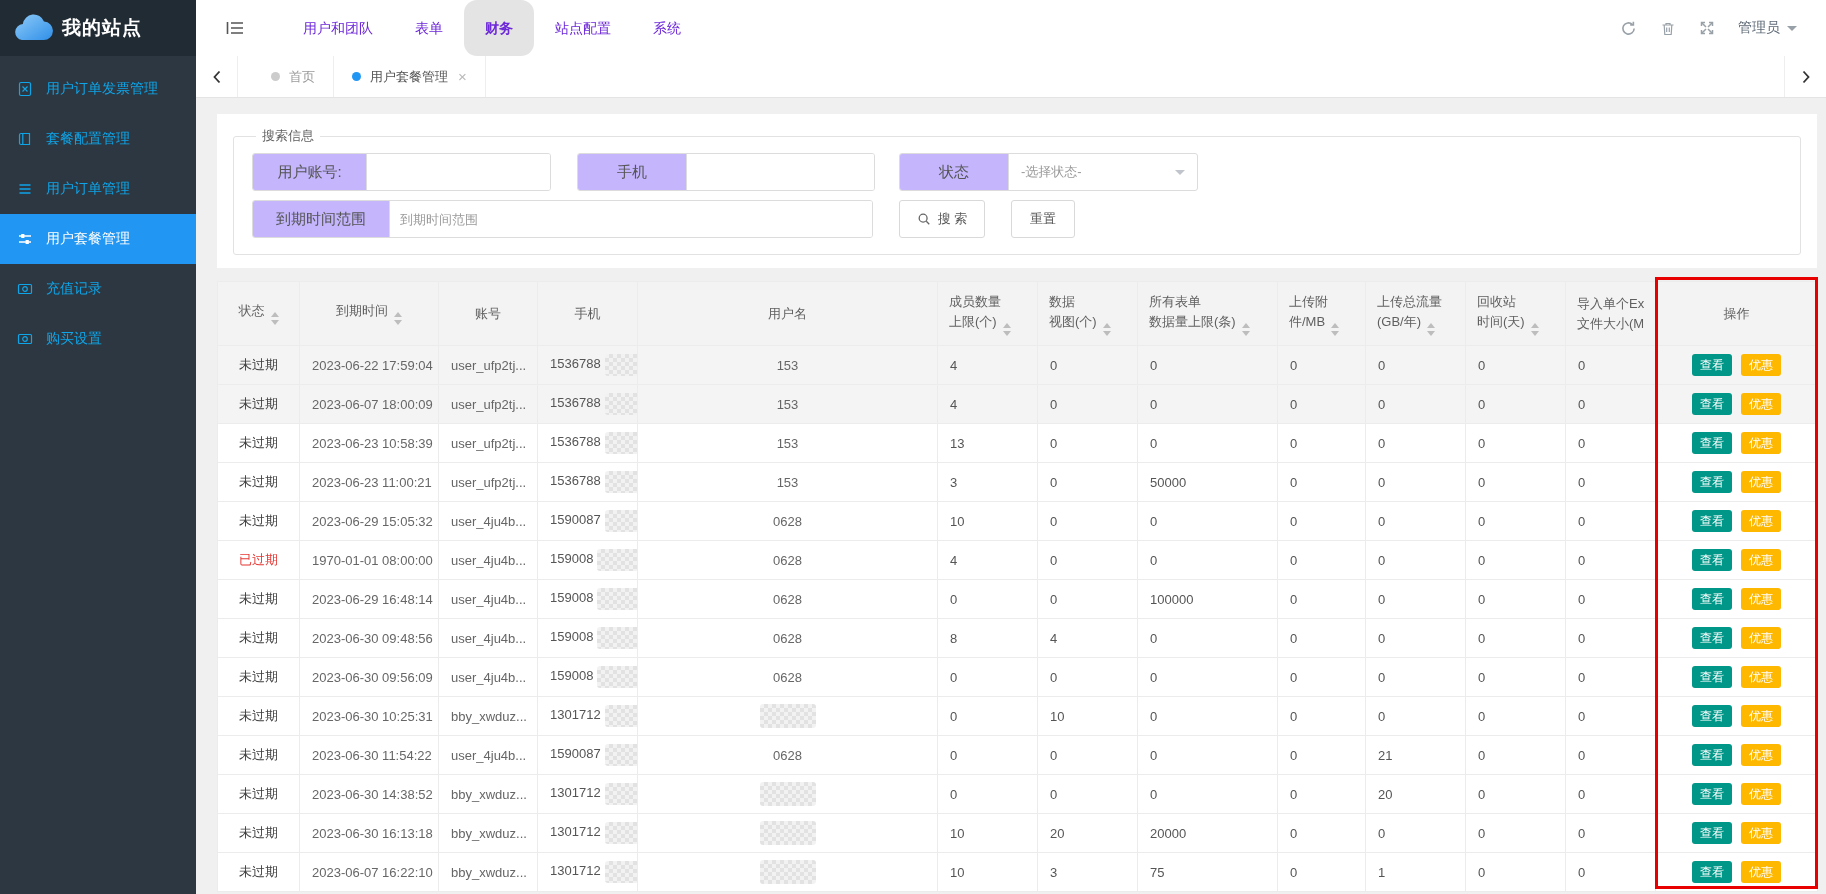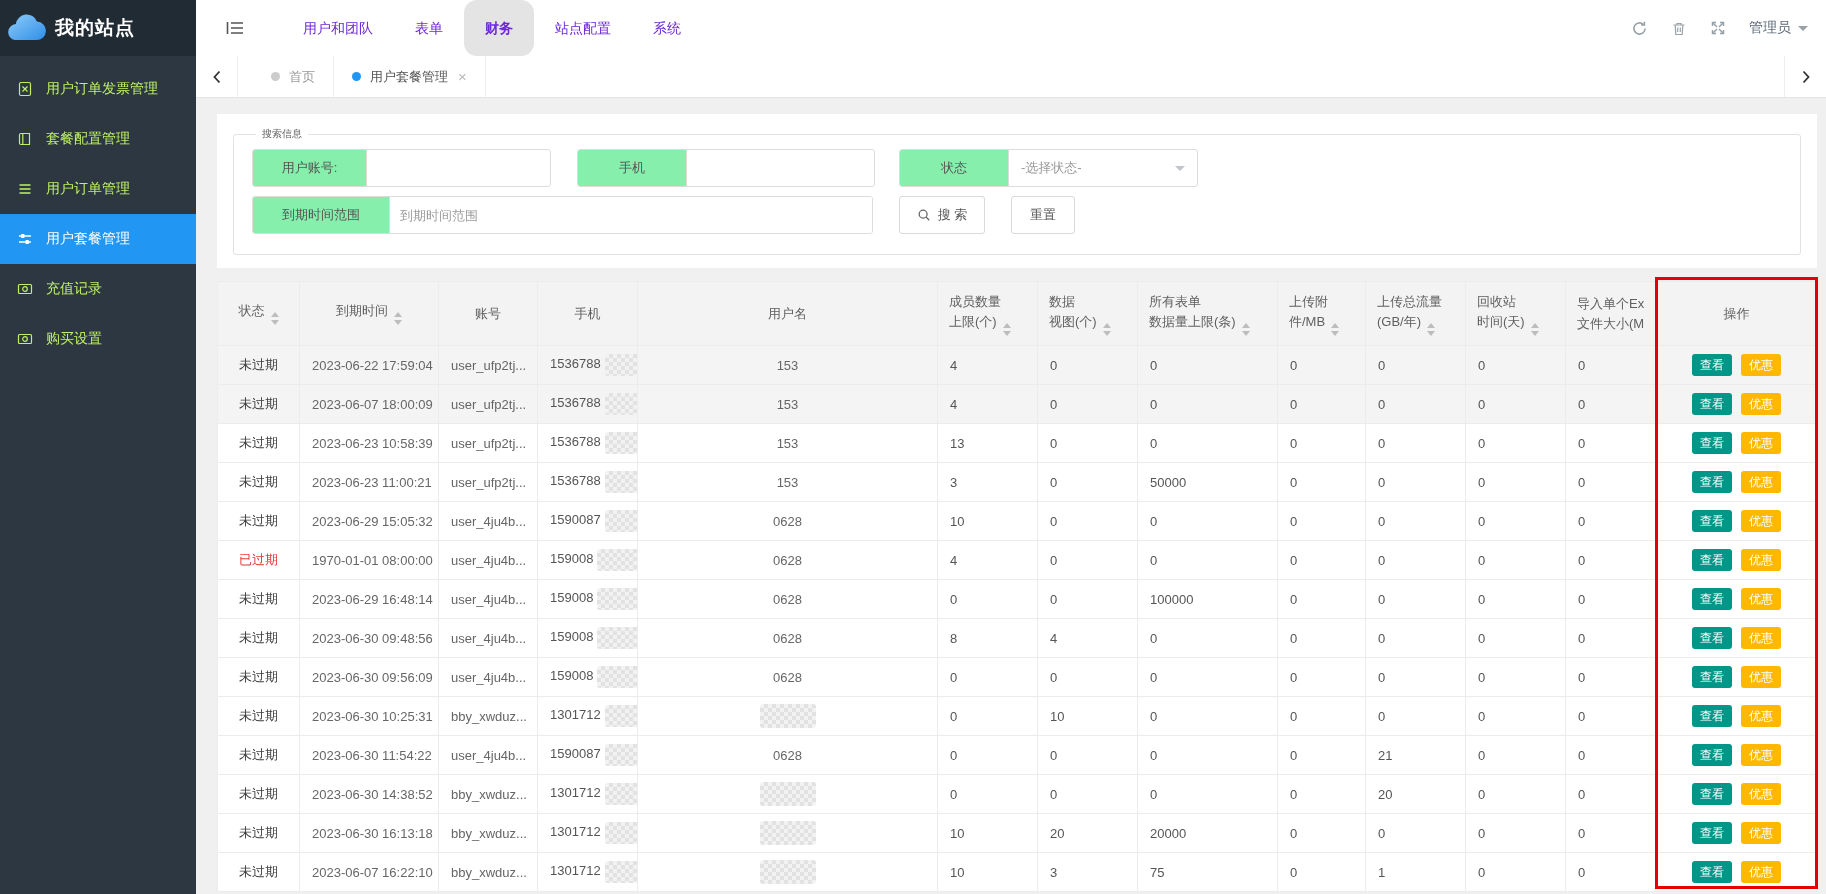--- a/index.html
+++ b/index.html
@@ -5,58 +5,58 @@
   * { box-sizing: border-box; }
   html,body { margin:0; padding:0; }
   body {
     width:1826px; height:894px; overflow:hidden; position:relative;
     font-family:"Liberation Sans","DejaVu Sans",sans-serif; background:#f0f0f0;
   }
   .app { display:flex; width:1826px; height:894px; }
 
   
   .sidebar { width:196px; flex-shrink:0; background:#2d3741; }
-  .logo { height:56px; background:#212b33; display:flex; align-items:center; padding-left:4px; gap:9px; cursor:pointer; }
+  .logo { height:56px; background:#212b33; display:flex; align-items:center; padding-left:11px; gap:9px; cursor:pointer; }
   .logo-text { color:#fff; font-size:19px; font-weight:bold; letter-spacing:1px; }
   #side-menu { padding-top:8px; }
-  .side-item { height:50px; display:flex; align-items:center; gap:13px; padding-left:17px; color:#bef264; font-size:14px; cursor:pointer; }
+  .side-item { height:50px; display:flex; align-items:center; gap:13px; padding-left:17px; color:#0ea5e9; font-size:14px; cursor:pointer; }
   .side-item.active { background:#2196f3; color:#fff; }
   .s-icon { display:inline-flex; width:16px; height:16px; color:inherit; }
 
   
   .main { flex:1; min-width:0; display:flex; flex-direction:column; }
 
   .navbar { height:56px; background:#fff; display:flex; align-items:center; flex-shrink:0; }
   .menu-toggle { margin:0 38px 0 30px; display:inline-flex; cursor:pointer; }
   .nav-tabs { display:flex; height:56px; }
   .nav-tab { padding:0 21px; line-height:56px; font-size:14px; color:#6d28d9; cursor:pointer; white-space:nowrap; }
   .nav-tab.active { background:#e4e4e4; font-weight:bold;border-radius:13px; }
-  .nav-right { margin-left:auto; display:flex; align-items:center; gap:23px; padding-right:18px; }
+  .nav-right { margin-left:auto; display:flex; align-items:center; gap:23px; padding-right:29px; }
   .nav-ico { display:inline-flex; cursor:pointer; }
   .user { display:flex; align-items:center; gap:7px; font-size:14px; color:#5f6b77; cursor:pointer; }
   .caret { width:0; height:0; border:5px solid transparent; border-top-color:#98a0a8; margin-top:5px; }
 
   .pagetabs { height:42px; background:#fff; border-bottom:1px solid #e4e4e4; display:flex; align-items:center; flex-shrink:0;gap:15px; }
   .pt-arrow { width:42px; height:41px; display:flex; align-items:center; justify-content:center; border-right:1px solid #eee; cursor:pointer; }
   .pt-arrow.right { margin-left:auto; border-right:none; border-left:1px solid #eee; }
   .page-tab { display:flex; align-items:center; gap:9px; padding:0 18px; height:41px; font-size:13px; color:#9a9a9a; border-right:1px solid #eee; cursor:pointer; white-space:nowrap; }
   .page-tab .dot { width:9px; height:9px; border-radius:50%; background:#ccc; flex-shrink:0; }
   .page-tab.active { color:#555; }
   .page-tab.active .dot { background:#2196f3; }
   .page-tab .close { color:#b9b9b9; font-size:15px; line-height:1; margin-left:1px; }
 
   .content { flex:1; background:#f0f0f0; padding:16px 9px 0 21px; overflow:hidden; }
 
   
   .search-card { background:#fff; width:1600px; height:154px; padding:13px 16px; margin-bottom:13px; }
   fieldset { border:1px solid #e2e2e2; border-radius:3px; margin:0; padding:8px 18px 12px; height:128px; }
-  legend { font-size:10px; color:#5f5f5f; padding:0 6px; margin-left:4px; }
+  legend { font-size:13px; color:#5f5f5f; padding:0 6px; margin-left:4px; }
   .f-row { display:flex; align-items:center; margin-bottom:9px; }
   .f-group { display:flex; height:38px; border:1px solid #dcdcdc; border-radius:3px; overflow:hidden; background:#fff; }
-  .f-label { background:#86efac; border-right:1px solid #dcdcdc; display:flex; align-items:center; justify-content:center; font-size:13px; color:#555; flex-shrink:0; }
+  .f-label { background:#c4b5fd; border-right:1px solid #dcdcdc; display:flex; align-items:center; justify-content:center; font-size:15px; color:#555; flex-shrink:0; }
   .f-input { border:none; outline:none; font-size:13px; padding:0 10px; color:#333; min-width:0; }
   .f-input::placeholder { color:#9b9b9b; }
   .f-select { display:flex; align-items:center; justify-content:space-between; padding:0 12px; font-size:13px; color:#999; cursor:pointer; }
   .sel-caret { width:0; height:0; border:5px solid transparent; border-top-color:#c0c4cc; margin-top:5px; }
   .btn { border:1px solid #d9d9d9; background:#fff; border-radius:3px; font-size:13px; color:#555; height:38px; display:flex; align-items:center; justify-content:center; gap:7px; cursor:pointer; }
 
   
   .table-card { background:#fff; width:1600px; }
   table { border-collapse:collapse; table-layout:fixed; width:1600px; font-size:13px; color:#555; }
   th,td { border:1px solid #ececec; height:39px; padding:0 12px; white-space:nowrap; overflow:hidden; }

